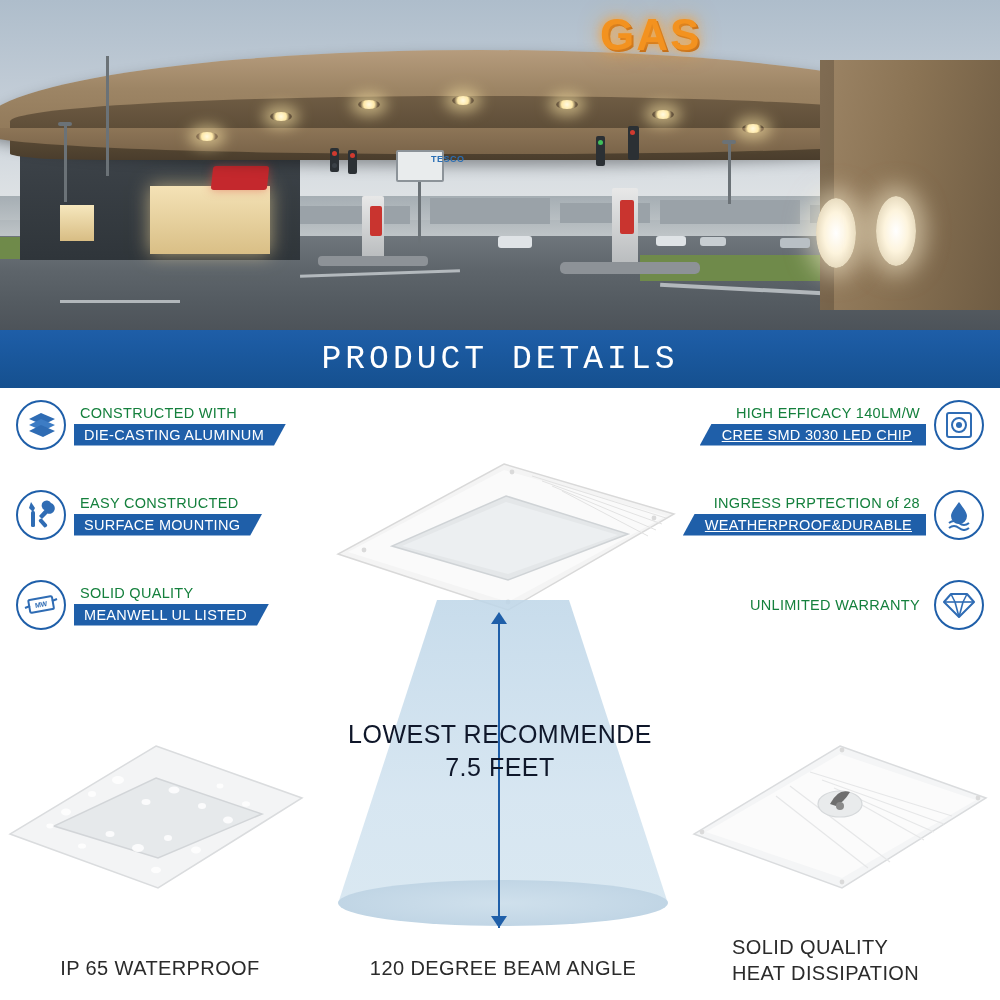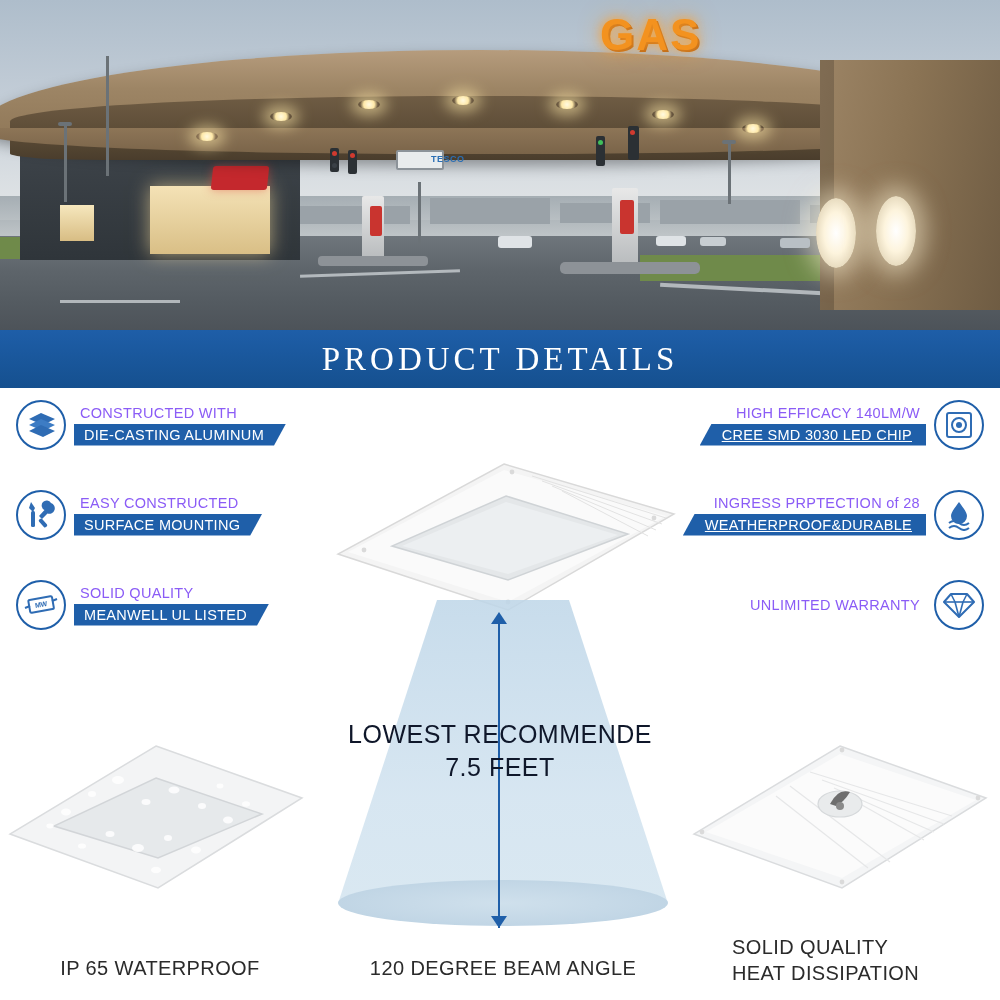--- a/index.html
+++ b/index.html
@@ -122,39 +122,39 @@
   }
 
   
   .title-bar {
     position: absolute; left: 0; top: 330px; width: 1000px; height: 58px;
     background: linear-gradient(#1e5ea8 0%, #15508f 100%);
     display: flex; align-items: center; justify-content: center;
   }
   .title-bar span {
     color: #ffffff; font-size: 33px; letter-spacing: 4px; font-weight: 400;
-    font-family: Liberation Serif, serif;
+    font-family: Liberation Mono, monospace;
   }
 
   
   .feat {
     position: absolute; display: flex; align-items: center; gap: 8px;
   }
   .feat-left { left: 16px; }
   .feat-right { right: 16px; flex-direction: row-reverse; }
 
   .badge-circle {
     width: 50px; height: 50px; border-radius: 50%;
     border: 2px solid #1f5fa9;
     display: flex; align-items: center; justify-content: center;
     background: #ffffff; flex: 0 0 auto;
   }
   .feat-texts { display: flex; flex-direction: column; gap: 3px; }
   .feat-line1 {
-    font-size: 14.5px; color: #8b5cf6; letter-spacing: .3px; white-space: nowrap;
+    font-size: 14.5px; color: #15803d; letter-spacing: .3px; white-space: nowrap;
     padding: 0 6px;
   }
   .feat-line2 {
     font-size: 14.5px; color: #ffffff; letter-spacing: .3px; white-space: nowrap;
     background: #1f5fa9; padding: 3px 14px 3px 10px; position: relative;
   }
   .feat-left .feat-line2 { clip-path: polygon(0 0, 100% 0, calc(100% - 12px) 100%, 0 100%); padding-right: 22px;}
   .feat-right .feat-texts { align-items: flex-end; }
   .feat-right .feat-line2 { clip-path: polygon(12px 0, 100% 0, 100% 100%, 0 100%); padding-left: 22px; text-decoration: underline;}
 
@@ -260,21 +260,21 @@
   <div class="traffic-light" style="left:348px;top:150px;">
     <div class="tl-dot" style="top:3px;background:#d03a2f;"></div>
   </div>
   <div class="traffic-light" style="left:596px;top:136px;height:30px;">
     <div class="tl-dot" style="top:4px;background:#3fbf5a;"></div>
   </div>
   <div class="traffic-light" style="left:628px;top:126px;height:34px;width:11px;">
     <div class="tl-dot" style="top:4px;background:#d03a2f;"></div>
   </div>
 
-  <div class="signboard" style="left:396px;top:150px;width:48px;height:20px;padding-left:33px;">
+  <div class="signboard" style="left:396px;top:150px;width:48px;height:32px;padding-left:33px;">
     <div class="sign-text">TESCO</div>
   </div>
   <div class="light-pole" style="left:418px;top:182px;height:62px;"></div>
 
   <div class="car" style="left:498px;top:236px;width:34px;height:12px;"></div>
   <div class="car" style="left:656px;top:236px;width:30px;height:10px;"></div>
   <div class="car" style="left:700px;top:237px;width:26px;height:9px;background:#c8ced2;"></div>
   <div class="car" style="left:780px;top:238px;width:30px;height:10px;background:#b9c0c5;"></div>
 
   <div class="gas-word">GAS</div>

